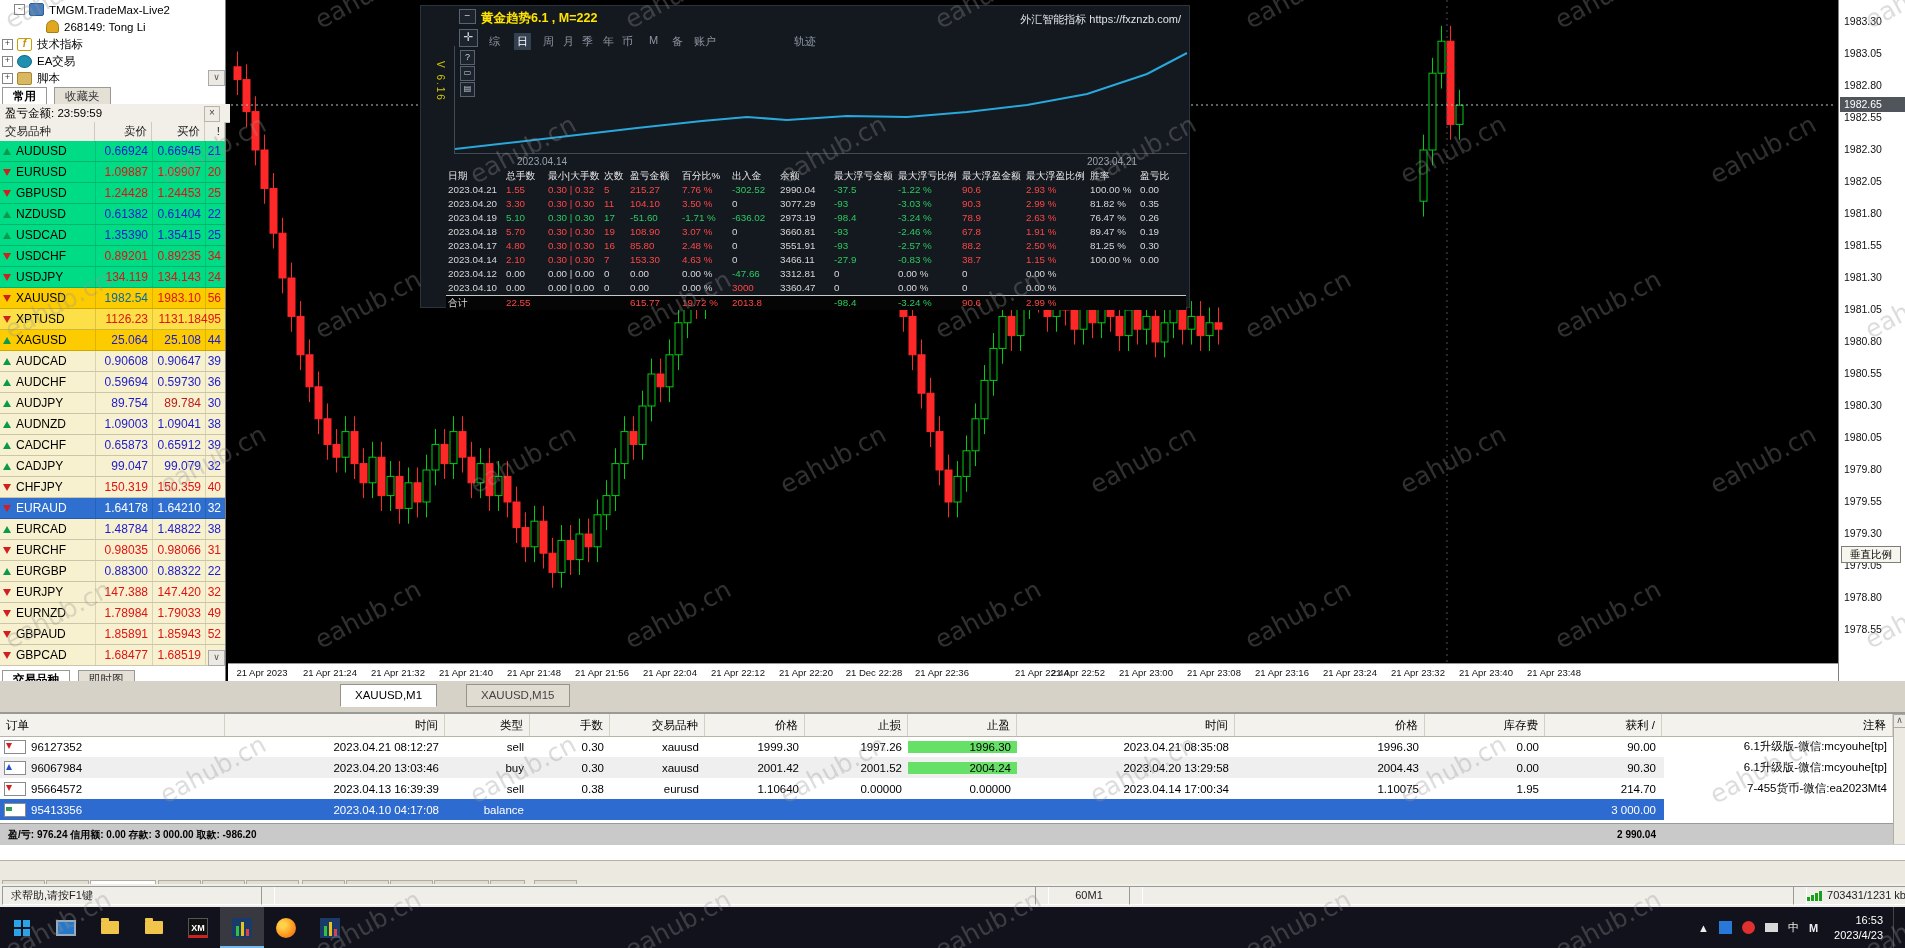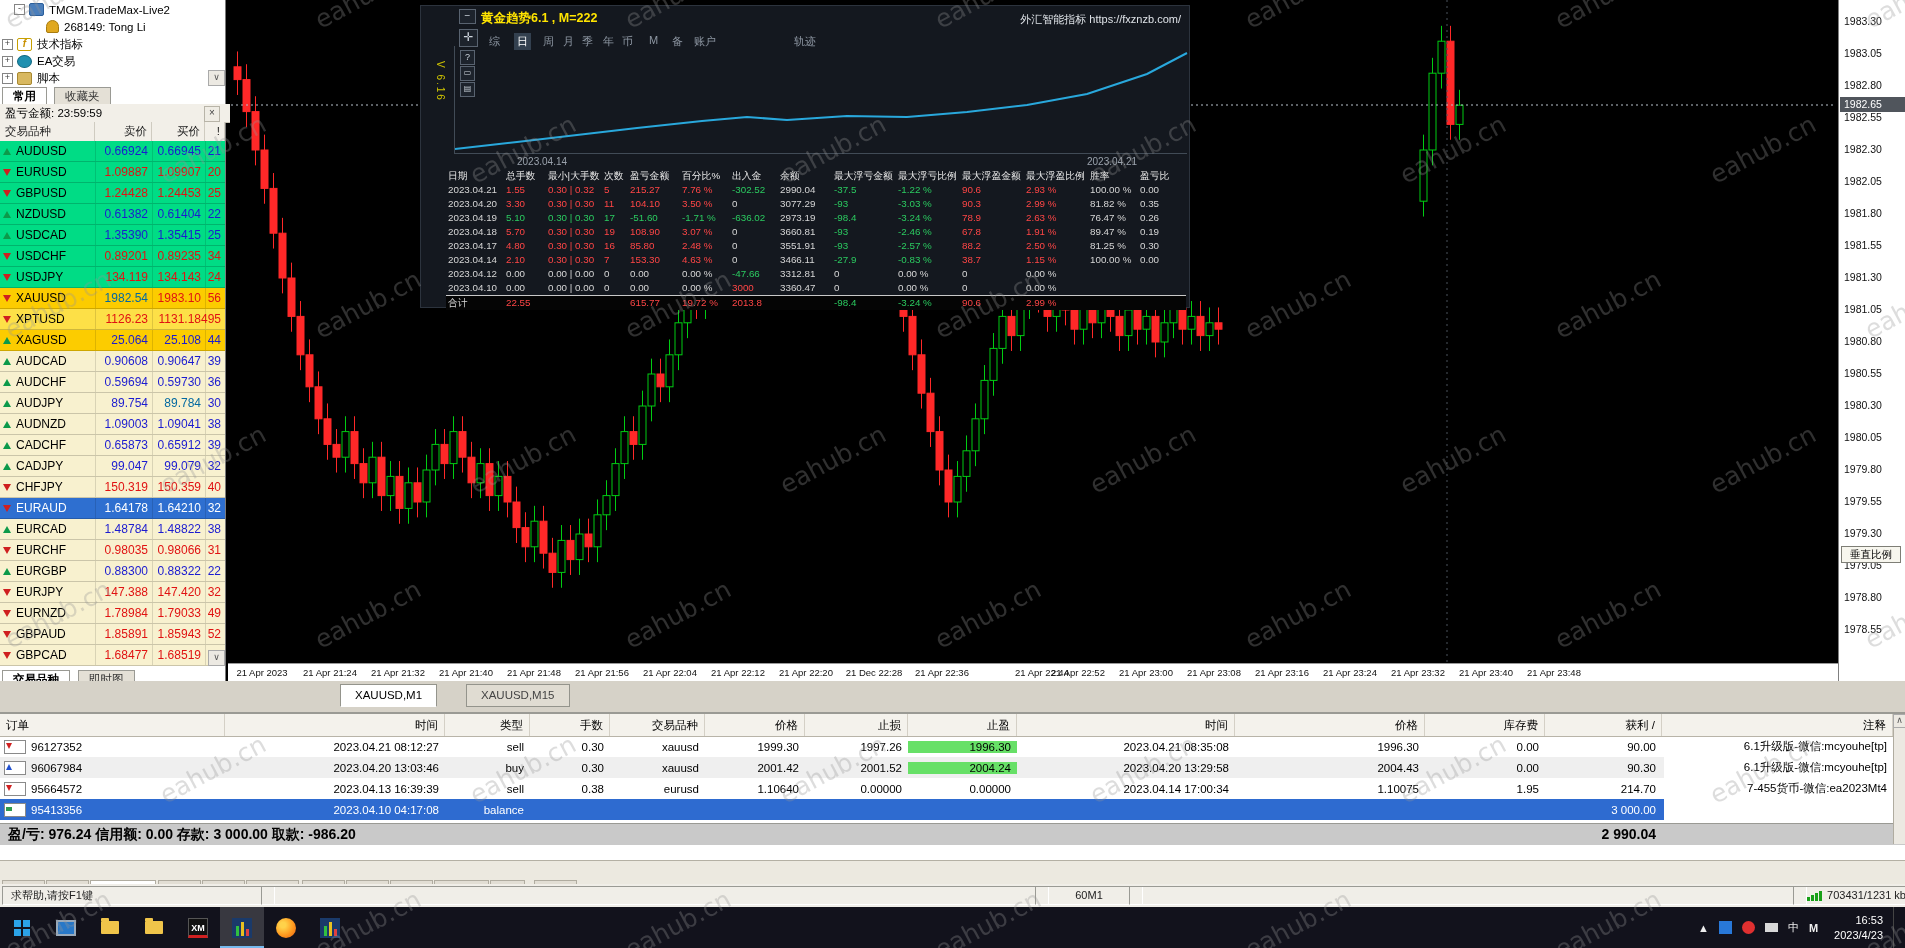--- a/index.html
+++ b/index.html
@@ -63,21 +63,21 @@
   .t-row div{text-align:right;padding-right:6px;white-space:nowrap;overflow:hidden;}
   .t-row div:first-child{text-align:left;padding-left:4px;display:flex;align-items:center;}
   .t-row.zebra{background:#efefef;}
   .t-row.selrow{background:#2e6bd0;color:#fff;}
   .tp-green{background:#67e067;color:#000;}
   .ord-ic{width:10px;height:12px;background:#fff;border:1px solid #8a8a8a;margin-right:5px;position:relative;flex:0 0 auto;}
   .ord-ic i{position:absolute;left:1px;top:2px;width:0;height:0;}
   .ord-ic.sell i{border-left:3px solid transparent;border-right:3px solid transparent;border-top:6px solid #d02020;}
   .ord-ic.buy i{border-left:3px solid transparent;border-right:3px solid transparent;border-bottom:6px solid #2050d0;}
   .ord-ic.balance i{left:1px;top:3px;width:6px;height:4px;background:#2e9a4e;border:0;}
-  #t-sum{position:absolute;left:0;top:109px;width:1905px;height:21px;background:#c9c9c9;border-top:1px solid #9a9a94;font-weight:bold;font-size:14px;line-height:21px;}
+  #t-sum{position:absolute;left:0;top:109px;width:1905px;height:21px;background:#c9c9c9;border-top:1px solid #9a9a94;font-weight:bold;font-size:10px;line-height:21px;}
   #t-scroll{position:absolute;left:1893px;top:0;width:12px;height:130px;background:#ece9e2;border-left:1px solid #b0aca0;}
   
   #term-tabs{left:0;top:860px;width:1905px;height:24px;background:#ece9e0;border-top:1px solid #b4b0a4;z-index:6;}
   .term-tab{position:absolute;top:19px;height:19px;line-height:19px;padding:0 9px;font-size:11.5px;color:#333;border:1px solid #b0aca0;background:#e2ded4;white-space:nowrap;}
   .term-tab.active{background:#fff;color:#000;border-bottom:1px solid #fff;}
   .badge{color:#e01010;font-size:9px;vertical-align:super;margin-left:1px;}
   #status-bar{left:0;top:884px;width:1905px;height:23px;background:#f0eee8;z-index:6;}
   .st-cell{position:absolute;top:2px;height:17px;line-height:17px;border:1px solid;border-color:#9a9a94 #ffffff #ffffff #9a9a94;padding:0 8px;font-size:11px;color:#222;white-space:nowrap;}
   .bars{display:inline-block;vertical-align:-2px;margin-right:4px;}
   .bars i{display:inline-block;width:3px;background:#18a018;margin-right:1px;}
@@ -254,21 +254,21 @@
           <div class="mw-num" style="color: rgb(27, 27, 208);">0.59694</div>
           <div class="mw-num" style="color: rgb(27, 27, 208);">0.59730</div>
           <div class="mw-num" style="color: rgb(27, 27, 208);">36</div>
         </div>
         <div class="mw-row" style="background: rgb(248, 241, 207);">
           <div class="mw-sym">
             <div class="tri up"></div>
             <span>AUDJPY</span>
           </div>
           <div class="mw-num" style="color: rgb(27, 27, 208);">89.754</div>
-          <div class="mw-num" style="color: #0369a1;">89.784</div>
+          <div class="mw-num" style="color: #b91c1c;">89.784</div>
           <div class="mw-num" style="color: rgb(27, 27, 208);">30</div>
         </div>
         <div class="mw-row" style="background: rgb(248, 241, 207);">
           <div class="mw-sym">
             <div class="tri up"></div>
             <span>AUDNZD</span>
           </div>
           <div class="mw-num" style="color: rgb(27, 27, 208);">1.09003</div>
           <div class="mw-num" style="color: rgb(27, 27, 208);">1.09041</div>
           <div class="mw-num" style="color: rgb(27, 27, 208);">38</div>

